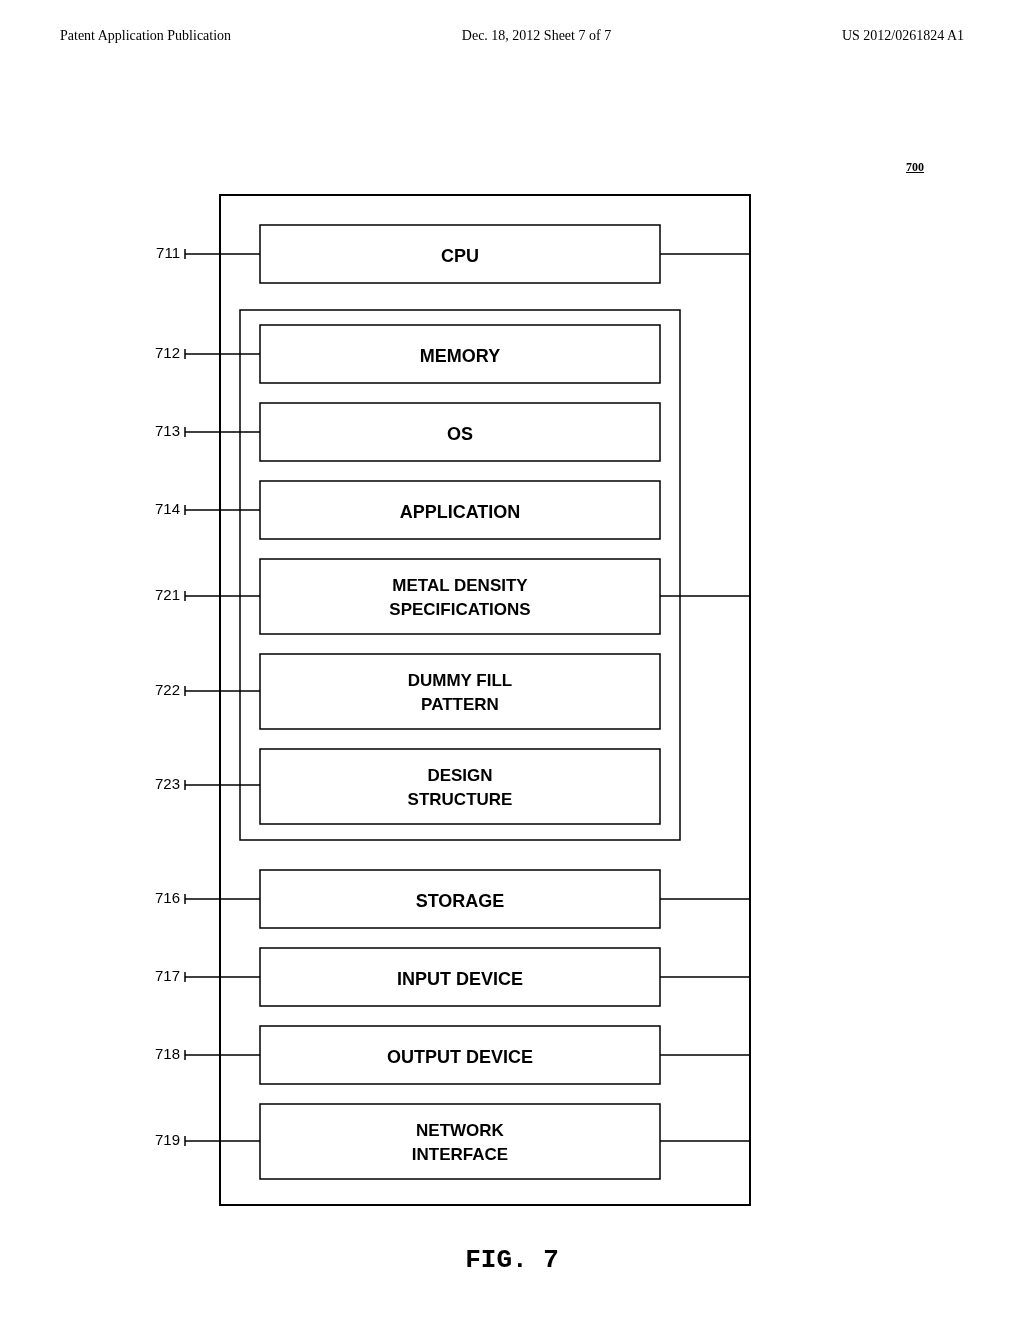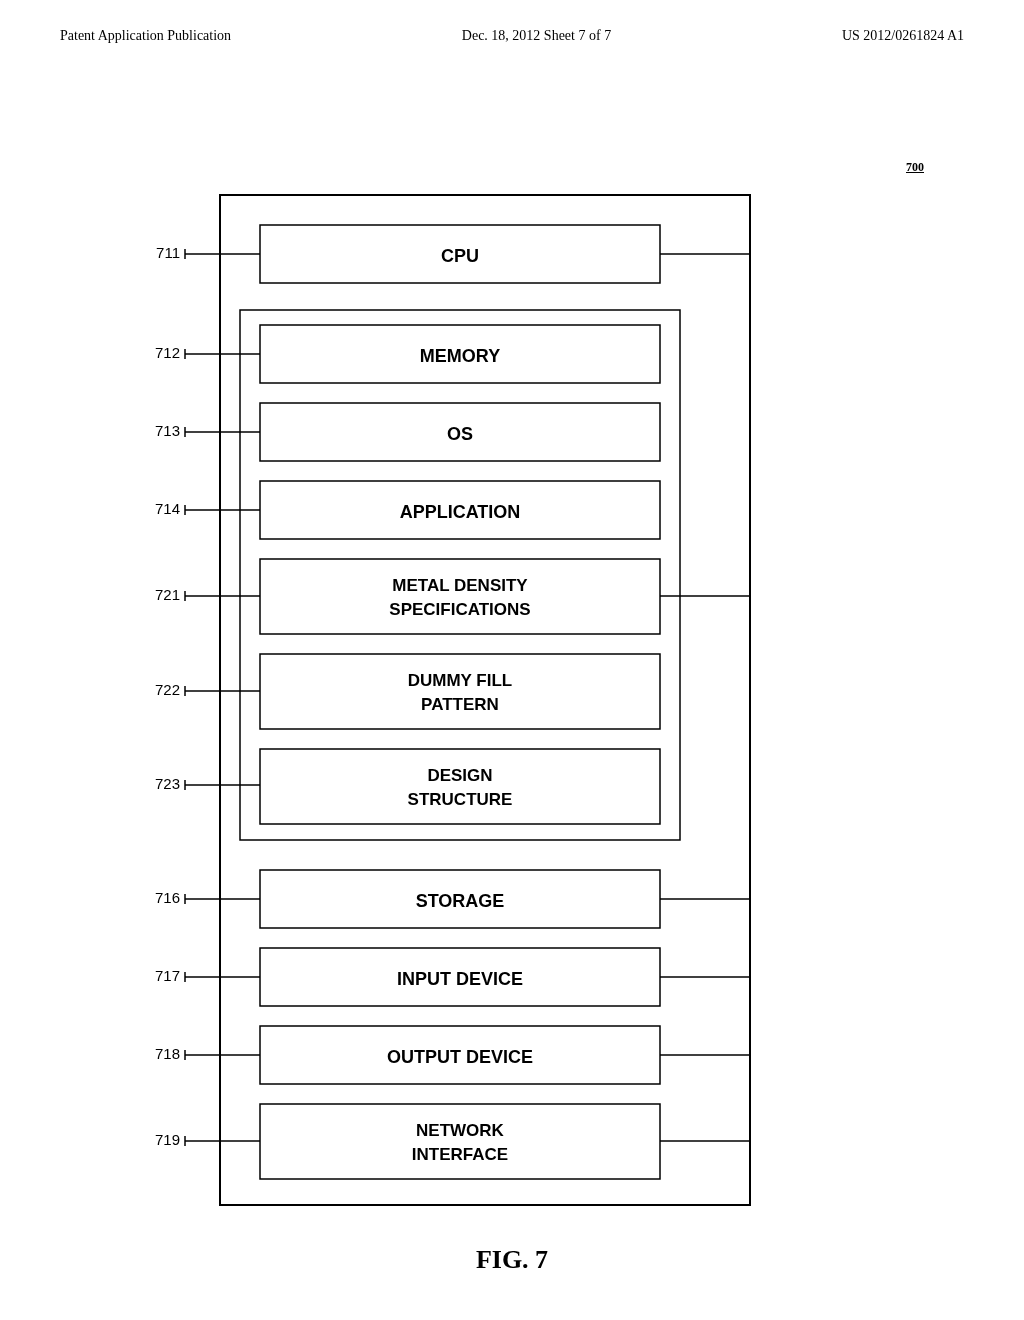--- a/index.html
+++ b/index.html
@@ -137,15 +137,15 @@
   <text x="120" y="874" text-anchor="end" font-family="Arial, sans-serif" font-size="15">718</text>
   <line x1="125" y1="870" x2="200" y2="870" stroke="#000" stroke-width="1.5"></line>
   <line x1="125" y1="865" x2="125" y2="875" stroke="#000" stroke-width="1.5"></line>
 
   <text x="120" y="960" text-anchor="end" font-family="Arial, sans-serif" font-size="15">719</text>
   <line x1="125" y1="956" x2="200" y2="956" stroke="#000" stroke-width="1.5"></line>
   <line x1="125" y1="951" x2="125" y2="961" stroke="#000" stroke-width="1.5"></line>
 
 </svg>
 
-<div style="position:absolute; bottom:45px; left:50%; transform:translateX(-50%); font-size:26px; font-weight:bold; font-family:Liberation Serif, serif;">
+<div style="position:absolute; bottom:45px; left:50%; transform:translateX(-50%); font-size:26px; font-weight:bold; font-family:Liberation Mono, monospace;">
   <span>FIG. 7</span>
 </div>
 
 </body></html>

